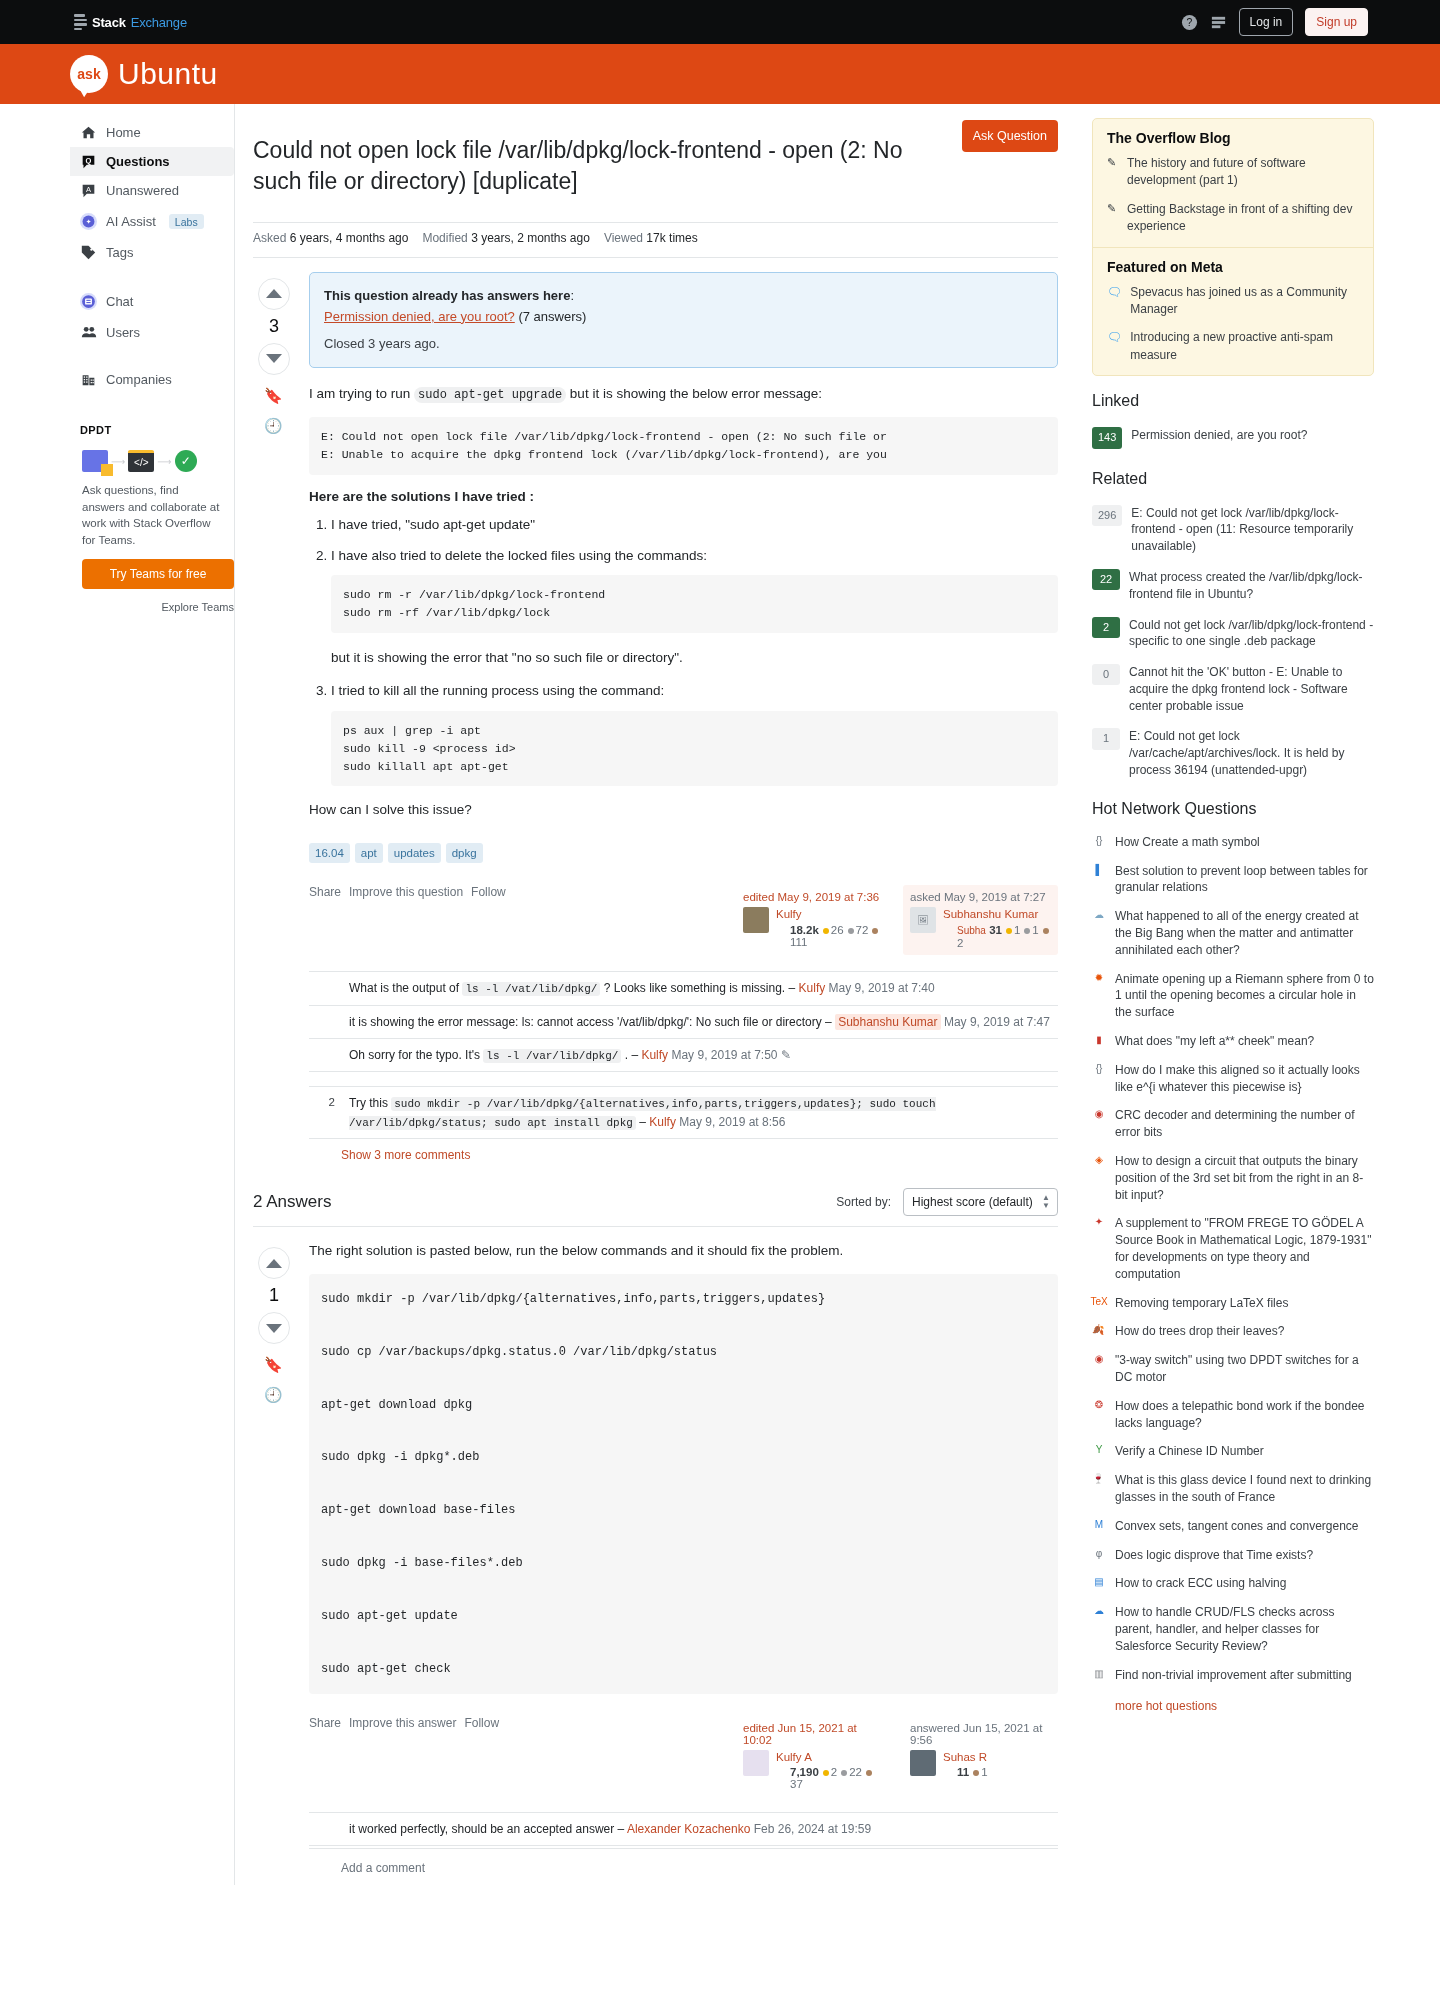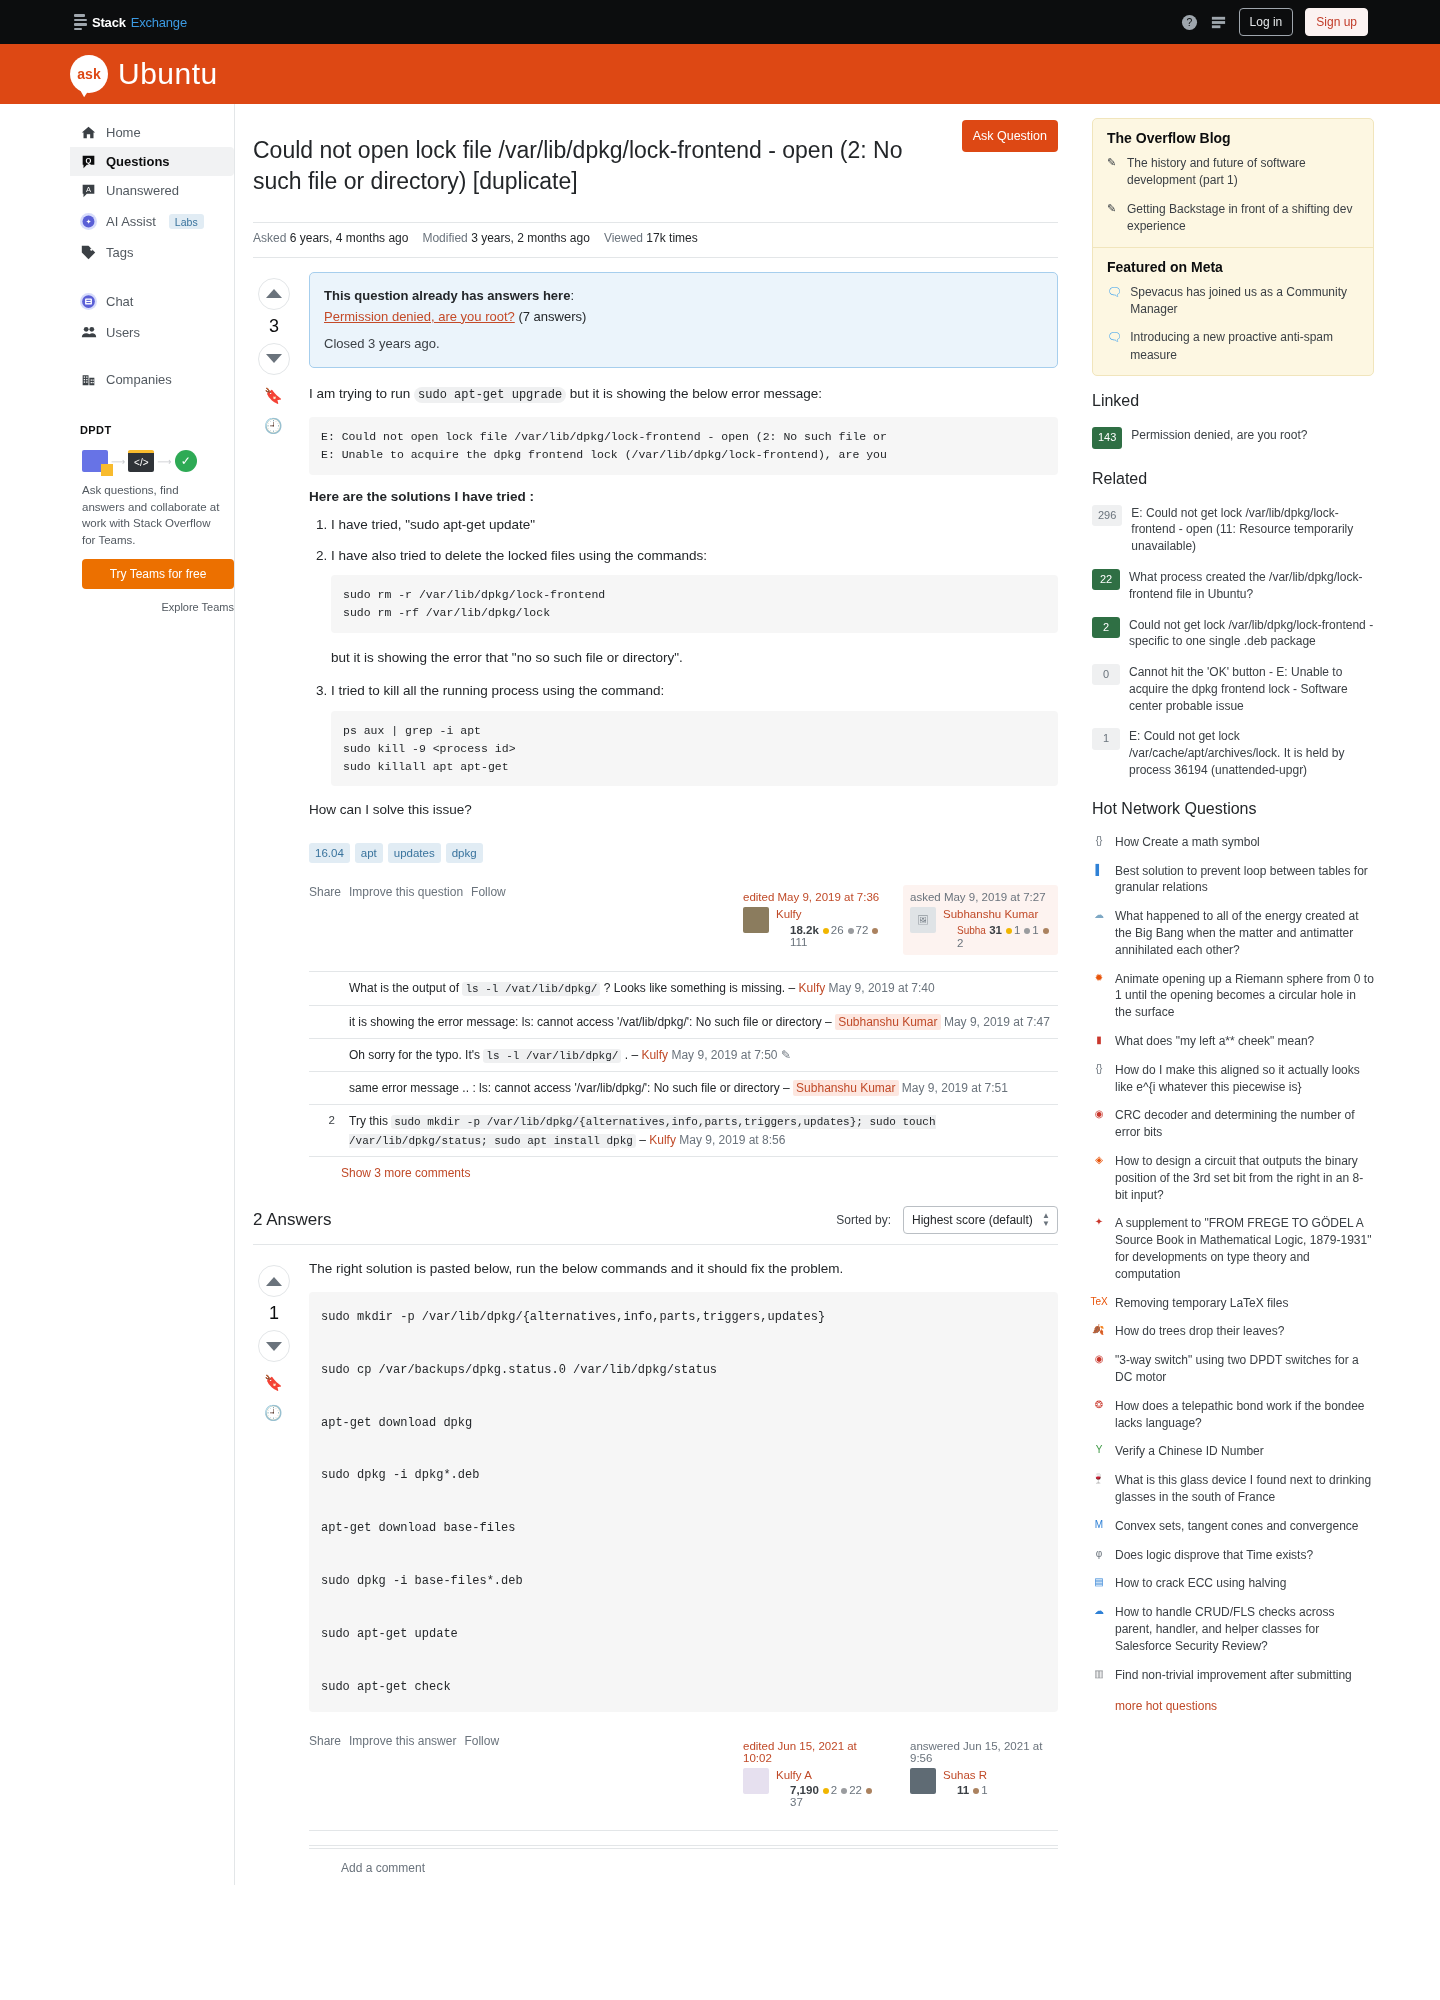--- a/index.html
+++ b/index.html
@@ -490,25 +490,20 @@
               <span>Oh sorry for the typo. It's</span>
               <code>ls -l /var/lib/dpkg/</code>
               <span>. –</span>
               <a class="cm-user">Kulfy</a>
               <span class="cm-date">May 9, 2019 at 7:50</span>
               <span style="color:#6a737c;">✎</span>
             </div>
           </div>
           <div class="cmt">
             <div class="score"></div>
-            <div class="body">
-              <span>same error message .. : ls: cannot access '/var/lib/dpkg/': No such file or directory –</span>
-              <a class="cm-user hl">Subhanshu Kumar</a>
-              <span class="cm-date">May 9, 2019 at 7:51</span>
-            </div>
           </div>
           <div class="cmt">
             <div class="score">2</div>
             <div class="body">
               <span>Try this</span>
               <code>sudo mkdir -p /var/lib/dpkg/{alternatives,info,parts,triggers,updates};  sudo touch /var/lib/dpkg/status;   sudo apt install dpkg</code>
               <span>–</span>
               <a class="cm-user">Kulfy</a>
               <span class="cm-date">May 9, 2019 at 8:56</span>
             </div>
@@ -587,20 +582,25 @@
                   <b>11</b><span class="dot b"></span><span>1</span>
                 </div>
               </div>
             </div>
           </div>
         </div>
 
         <div class="comments">
           <div class="cmt">
             <div class="score"></div>
+            <div class="body">
+              <span>it worked perfectly, should be an accepted answer –</span>
+              <a class="cm-user">Alexander Kozachenko</a>
+              <span class="cm-date">Feb 26, 2024 at 19:59</span>
+            </div>
           </div>
           <div class="addcmt">Add a comment</div>
         </div>
       </div>
     </div>
   </main>
 
   <aside class="rightbar">
     <div class="card">
       <div class="sec">

